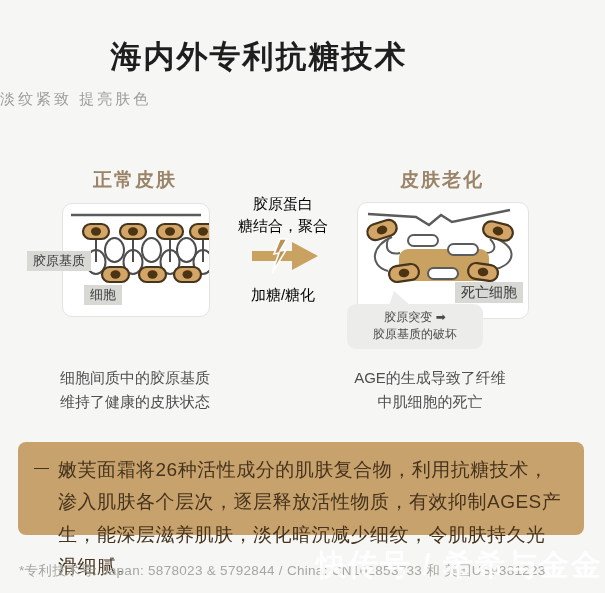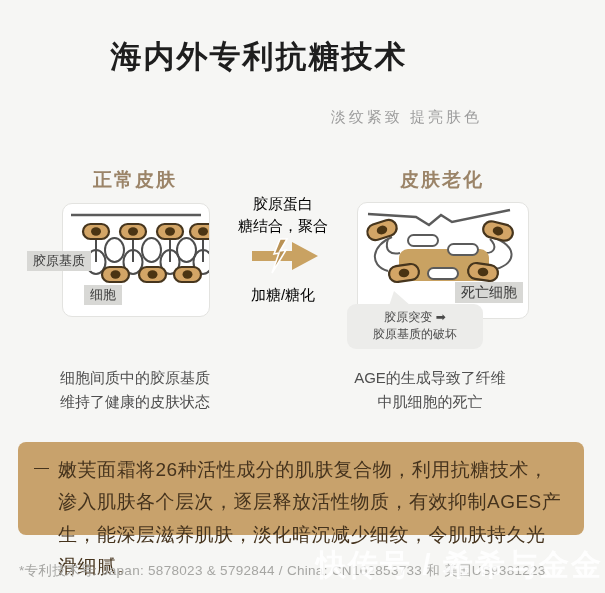--- a/index.html
+++ b/index.html
@@ -1,21 +1,21 @@
 <!DOCTYPE html>
 <html><head>
 <meta charset="utf-8">
 <style>
   html,body{margin:0;padding:0;}
   body{font-family:"Liberation Sans","DejaVu Sans",sans-serif;}
   .canvas{position:relative;width:605px;height:593px;background:#f6f6f4;overflow:hidden;}
 
   .title{position:absolute;top:36px;left:0;width:518px;text-align:center;
          font-size:31px;font-weight:700;color:#1e1e1e;letter-spacing:2px;margin:0;}
-  .subtitle{position:absolute;top:108px;left:0;width:482px;text-align:right;
+  .subtitle{position:absolute;top:90px;left:0;width:482px;text-align:left;
          font-size:15px;color:#9d9d9d;letter-spacing:3px;}
 
   .panel-heading{position:absolute;font-size:19px;font-weight:700;color:#9b8468;letter-spacing:2px;}
   .heading-left{top:167px;left:62px;width:146px;text-align:center;}
   .heading-right{top:167px;left:357px;width:170px;text-align:center;}
 
   .skin-box{position:absolute;background:#ffffff;border:1px solid #e3e3e0;border-radius:10px;}
   .box-left{left:62px;top:203px;width:146px;height:112px;}
   .box-right{left:357px;top:202px;width:170px;height:115px;}
 

